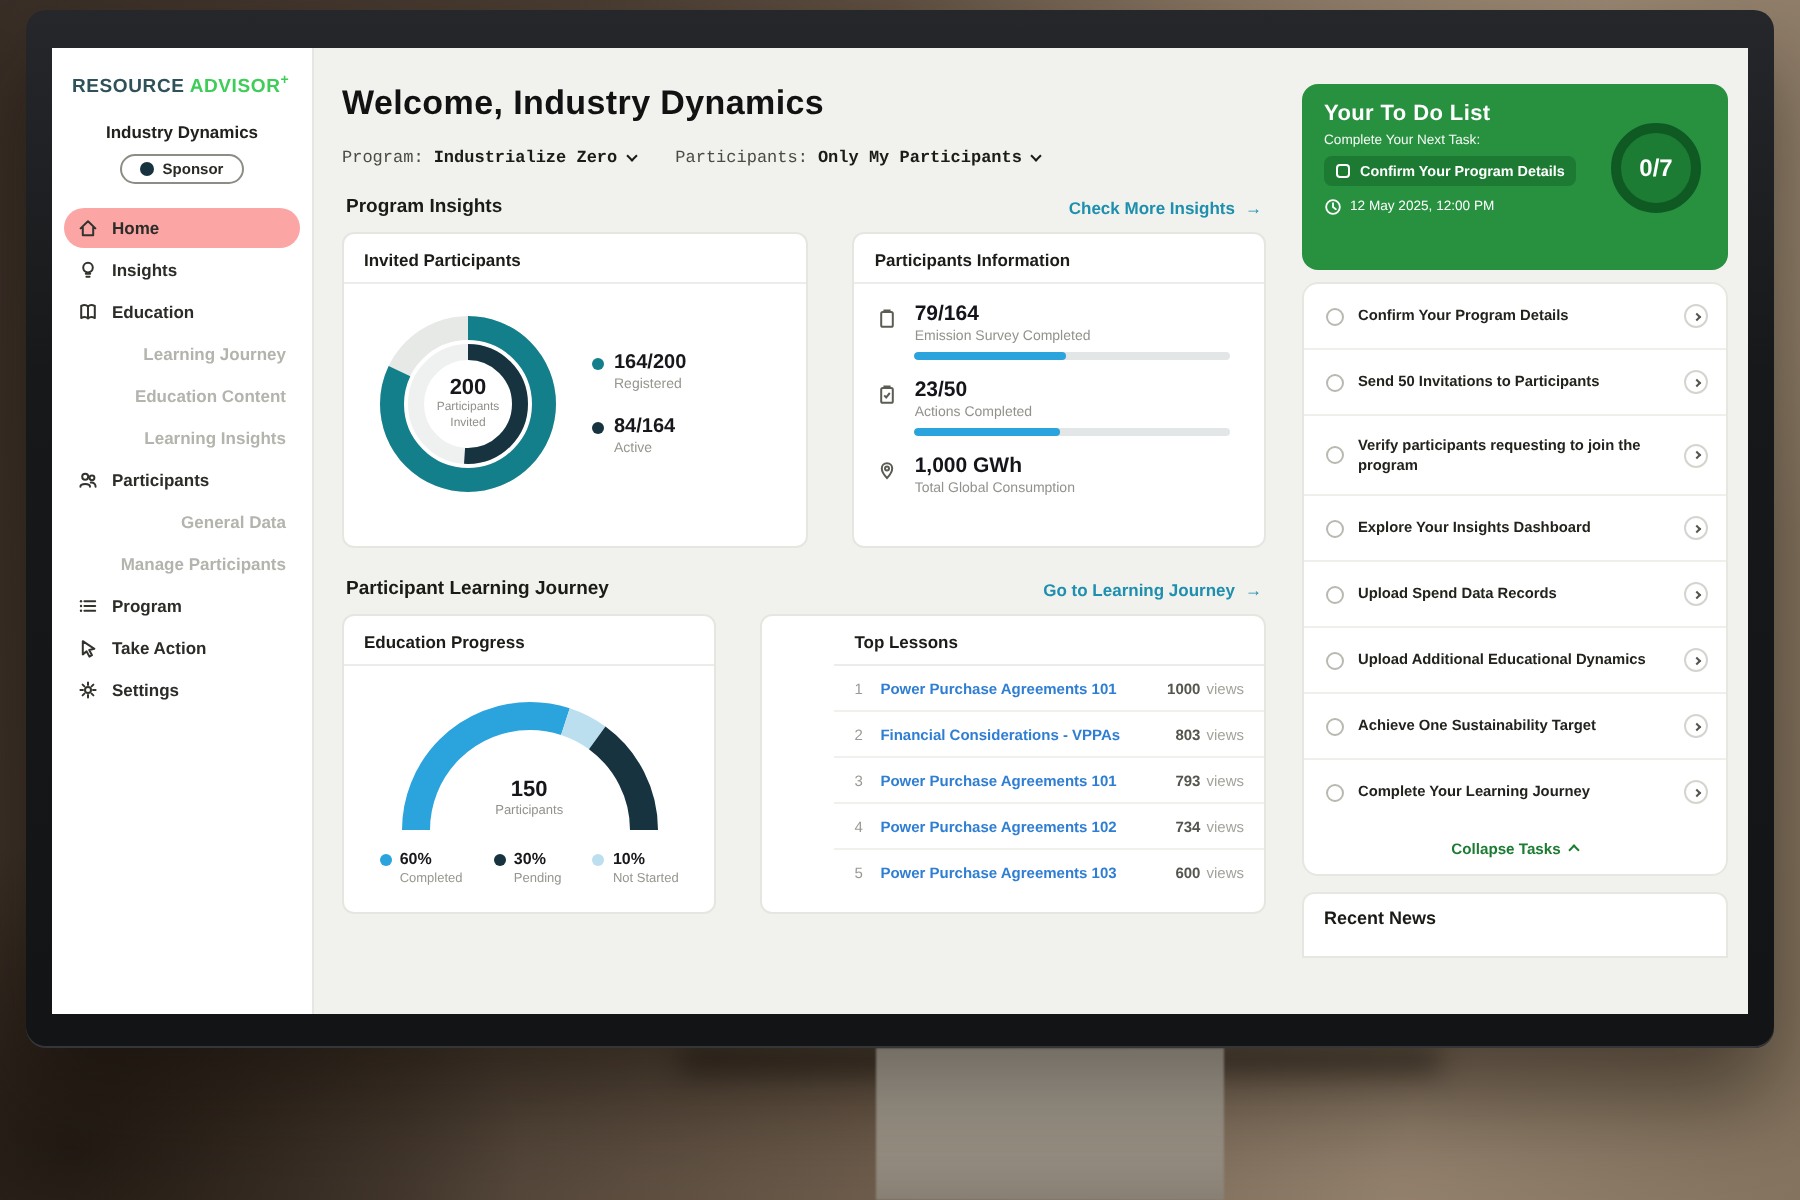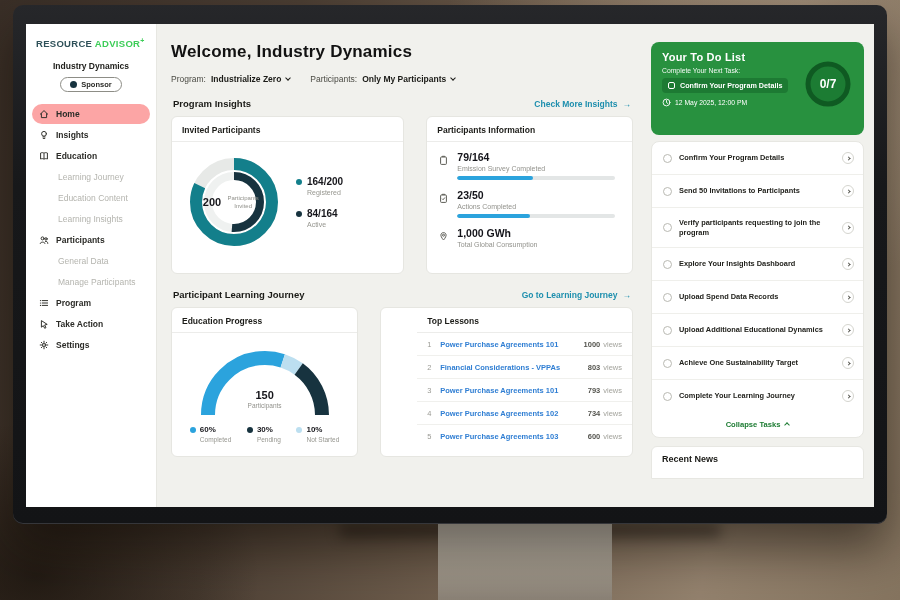--- a/index.html
+++ b/index.html
@@ -28,29 +28,29 @@
   .logo .p2 { color:var(--brand-green,#3dcd58); }
   .logo .plus { color:var(--brand-green,#3dcd58); font-size:7px; vertical-align:super; }
   .org { text-align:center; font-size:8.5px; font-weight:bold; margin-top:12px; color:#21211d; }
   .sponsor { margin:6px auto 0; width:fit-content; display:flex; align-items:center; gap:4px;
     border:1px solid #8d8d86; border-radius:9px; padding:2px 9px; font-size:7.5px; font-weight:bold; color:#2a2a26; }
   .sponsor-dot { width:7px; height:7px; border-radius:50%; background:var(--navy,#17333f); }
   .nav { margin-top:12px; }
   .nav-item { display:flex; align-items:center; gap:7px; margin:1px 6px; padding:5px 7px; border-radius:12px;
     font-size:8.5px; font-weight:bold; color:#2c2c28; cursor:pointer; }
   .nav-item.active { background:#fca5a5; }
-  .nav-item.sub { padding-left:26px; font-weight:normal; color:#b4b4ae; }
+  .nav-item.sub { padding-left:26px; font-weight:bold; color:#b4b4ae;justify-content:flex-end; }
   .nicon { width:10px; height:10px; display:inline-flex; color:#33332e; flex-shrink:0; }
   .nicon svg { width:10px; height:10px; }
 
   
   .main { flex:1 1 auto; padding:14px 14px 0 14px; overflow:hidden; }
   .welcome { font-size:17px; font-weight:bold; color:#121212; margin:4px 0 12px; letter-spacing:.2px; }
   .filters { display:flex; align-items:center; gap:20px; font-size:8.5px; color:#4b4b44; }
-  .fgroup { display:flex; align-items:center; gap:5px; }
+  .fgroup { display:flex; align-items:center; gap:5px;font-family:Liberation Mono, monospace; }
   .fval { font-weight:bold; color:#1b1b17; display:flex; align-items:center; gap:5px; cursor:pointer; }
   .chev { display:inline-block; width:4px; height:4px; border-right:1.3px solid currentColor; border-bottom:1.3px solid currentColor; transform:rotate(45deg); margin-top:-2px; }
   .chev.right { transform:rotate(-45deg); margin:0; }
   .chev.up { transform:rotate(-135deg); margin-top:2px; }
 
   .sec-head { display:flex; justify-content:space-between; align-items:center; margin:14px 2px 7px; }
   .sec-head.second { margin-top:15px; }
   .sec-title { font-size:9.5px; font-weight:bold; color:#1a1a16; }
   .sec-link { font-size:8.5px; font-weight:bold; color:var(--link-teal,#1e8fae); cursor:pointer; }
   .sec-link::after { content:"\2192"; margin-left:5px; }
@@ -59,21 +59,21 @@
   .cards.row1 { height:158px; }
   .cards.row2 { height:150px; }
   .card { background:#fff; border:1px solid #e6e6e1; border-radius:6px; overflow:hidden; flex:1; }
   .cards.row1 .card.invited { flex:1.13; }
   .cards.row2 .card.lessons { flex:1.16;padding-left:36px; }
   .card-title { font-size:8.5px; font-weight:bold; padding:8px 10px 6px; border-bottom:1px solid #ececea; color:#1c1c18; }
 
   
   .donut-body { display:flex; align-items:center; gap:8px; padding:6px 8px; }
   .donut-wrap { position:relative; width:108px; height:108px; flex-shrink:0; }
-  .donut-center { position:absolute; inset:0; display:flex; flex-direction:row; align-items:center; justify-content:center; text-align:center; }
+  .donut-center { position:absolute; inset:0; display:flex; flex-direction:column; align-items:center; justify-content:center; text-align:center; }
   .donut-center .v { font-size:11px; font-weight:bold; color:#17171c; }
   .donut-center .l { font-size:6px; color:#90908a; width:44px; line-height:1.2; margin-top:1px; }
   .arc-track { stroke:#e7e9e7; }
   .arc-track-in { stroke:#eff1f0; }
   .arc-registered { stroke:var(--teal,#137f8b); }
   .arc-active { stroke:var(--navy,#17333f); }
   .dlegend { display:flex; flex-direction:column; gap:12px; }
   .dleg-item .row1 { display:flex; align-items:center; gap:5px; font-size:10px; font-weight:bold; color:#17171c; }
   .dleg-item .row2 { font-size:7px; color:#96968f; margin:2px 0 0 11px; }
   .dot { width:6px; height:6px; border-radius:50%; flex-shrink:0; }

